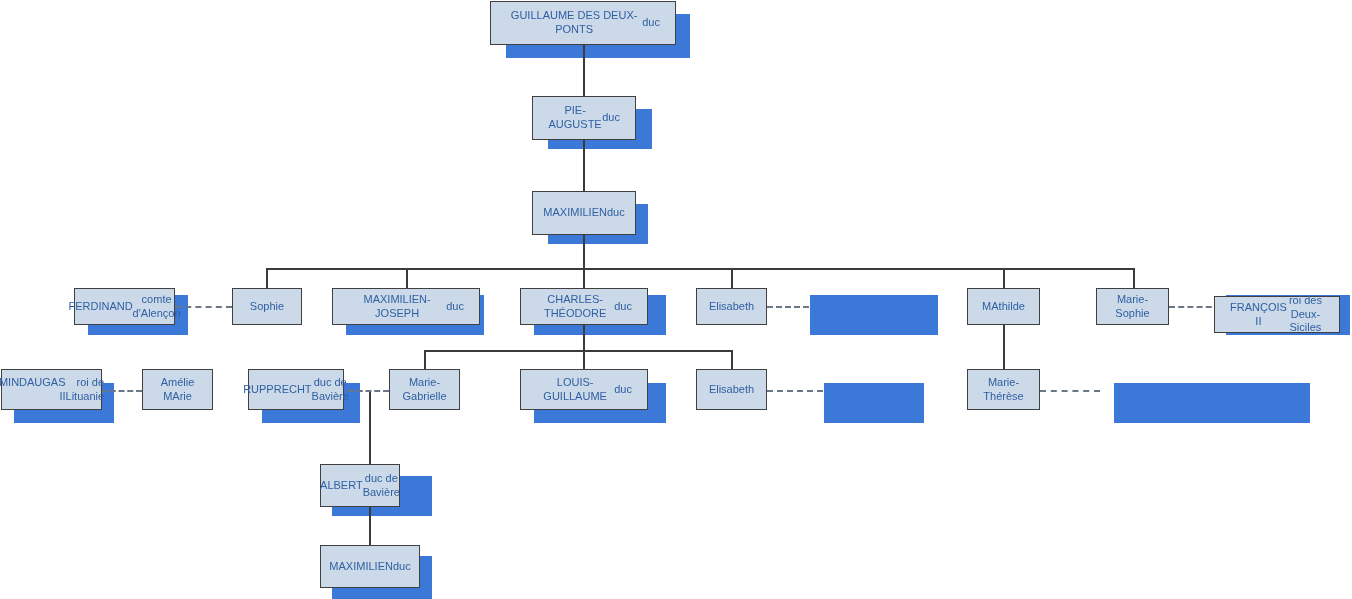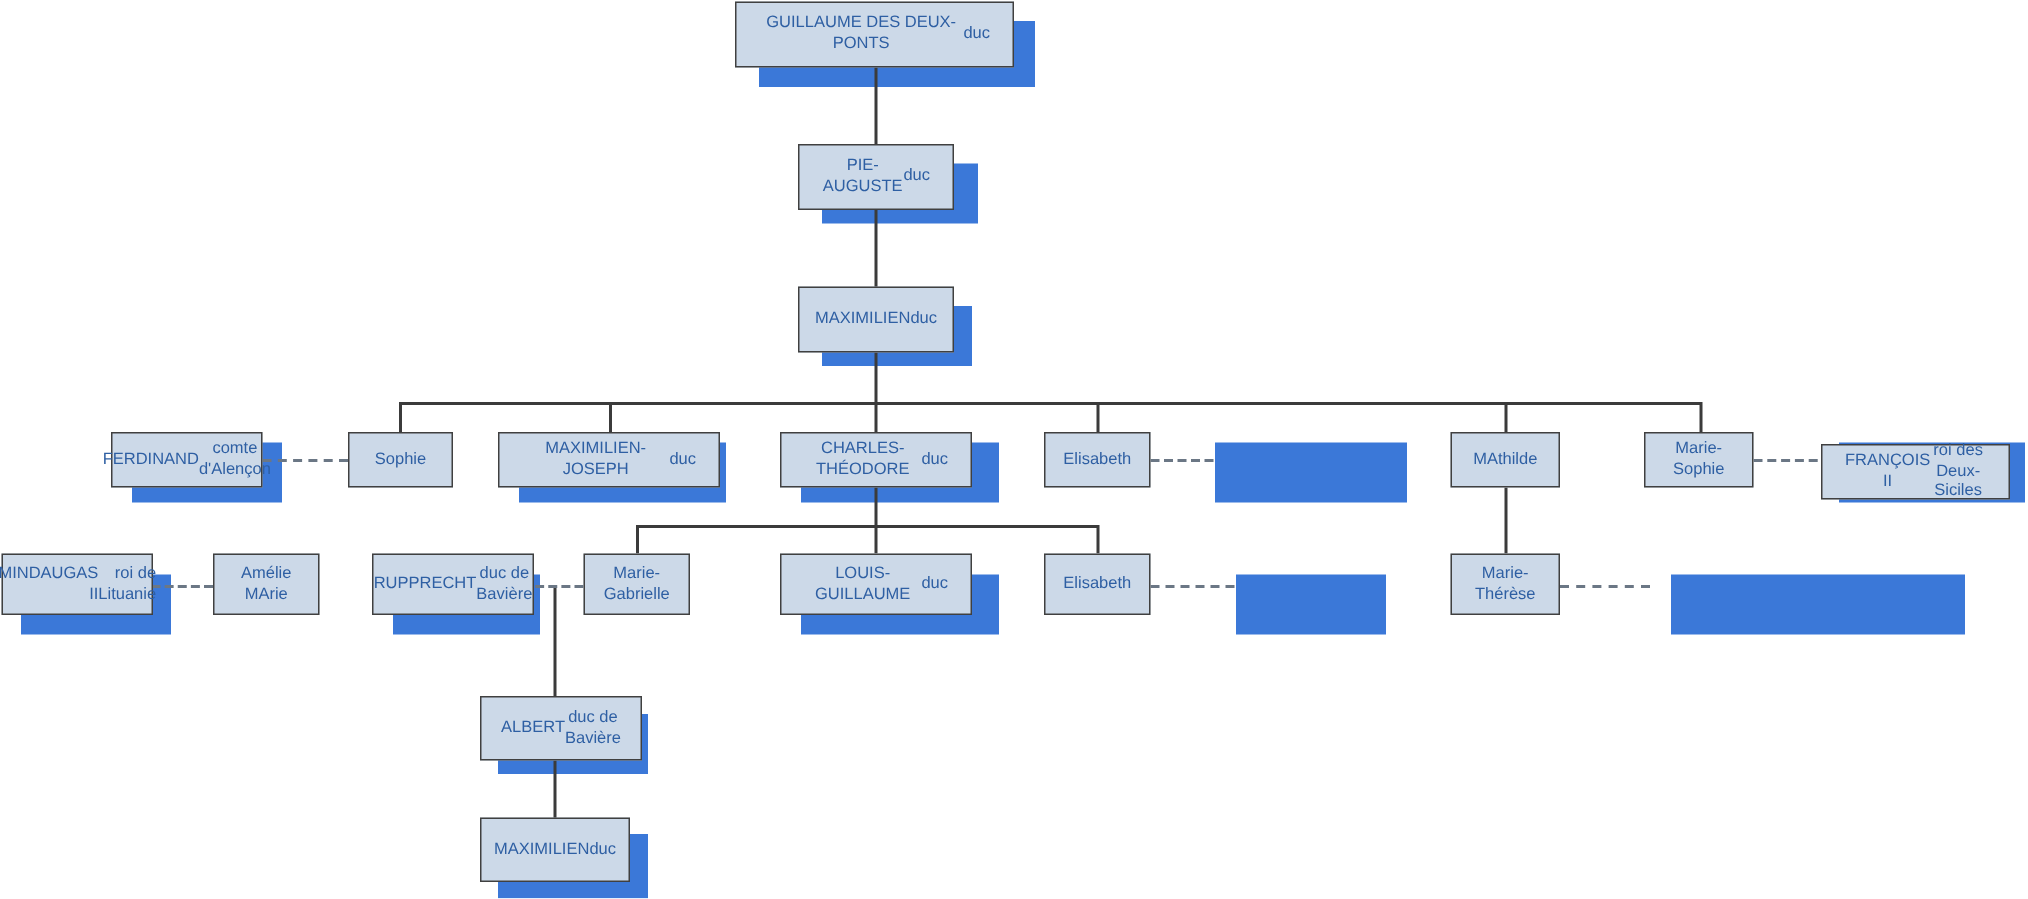--- a/index.html
+++ b/index.html
@@ -166,41 +166,41 @@
     <span class="ttl">roi des Deux-Siciles</span>
   </div>
 
   <div class="node" style="left:1px;top:369px;width:101px;height:41px;text-align:right;">
     <span class="nm">MINDAUGAS II</span>
     <span class="ttl">roi de Lituanie</span>
   </div>
   <div class="node" style="left:142px;top:369px;width:71px;height:41px;">
     <span class="nm">Amélie MArie</span>
   </div>
-  <div class="node" style="left:248px;top:369px;width:108px;height:41px;">
+  <div class="node" style="left:248px;top:369px;width:96px;height:41px;">
     <span class="nm">RUPPRECHT</span>
     <span class="ttl">duc de Bavière</span>
   </div>
   <div class="node" style="left:389px;top:369px;width:71px;height:41px;">
     <span class="nm">Marie-
 Gabrielle</span>
   </div>
   <div class="node" style="left:520px;top:369px;width:128px;height:41px;">
     <span class="nm">LOUIS-GUILLAUME</span>
     <span class="ttl">duc</span>
   </div>
   <div class="node" style="left:696px;top:369px;width:71px;height:41px;">
     <span class="nm">Elisabeth</span>
   </div>
   <div class="node" style="left:967px;top:369px;width:73px;height:41px;">
     <span class="nm">Marie-
 Thérèse</span>
   </div>
 
-  <div class="node" style="left:320px;top:464px;width:108px;height:43px;">
+  <div class="node" style="left:320px;top:464px;width:80px;height:43px;">
     <span class="nm">ALBERT</span>
     <span class="ttl">duc de Bavière</span>
   </div>
 
   <div class="node" style="left:320px;top:545px;width:100px;height:43px;">
     <span class="nm">MAXIMILIEN</span>
     <span class="ttl">duc</span>
   </div>
 
 </div>

